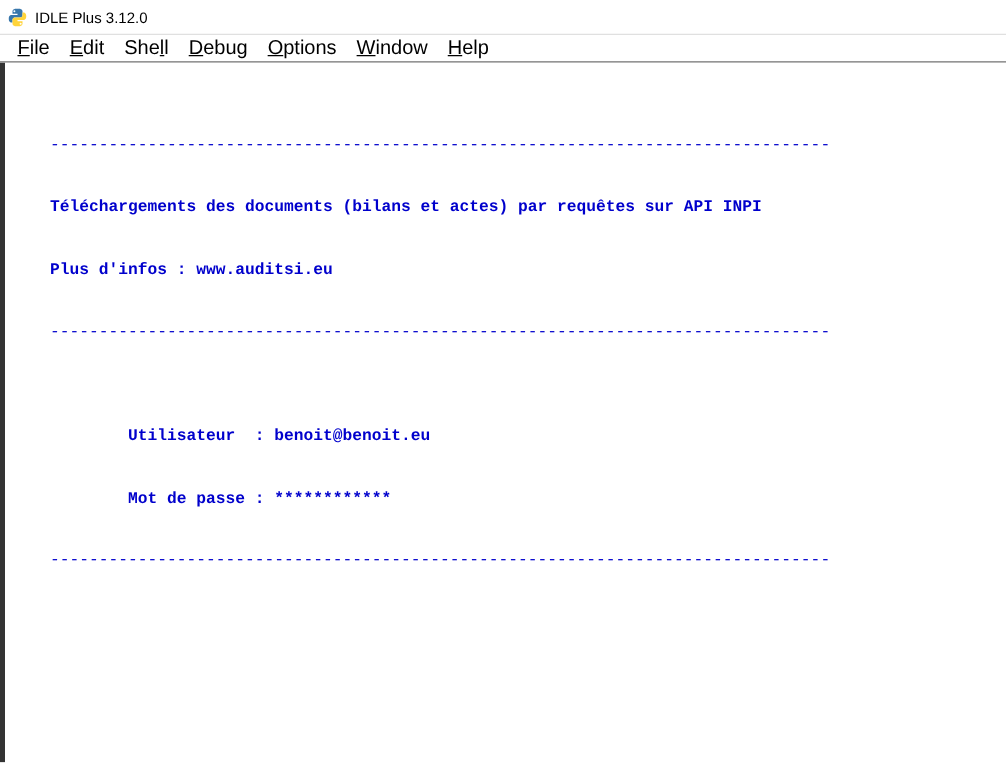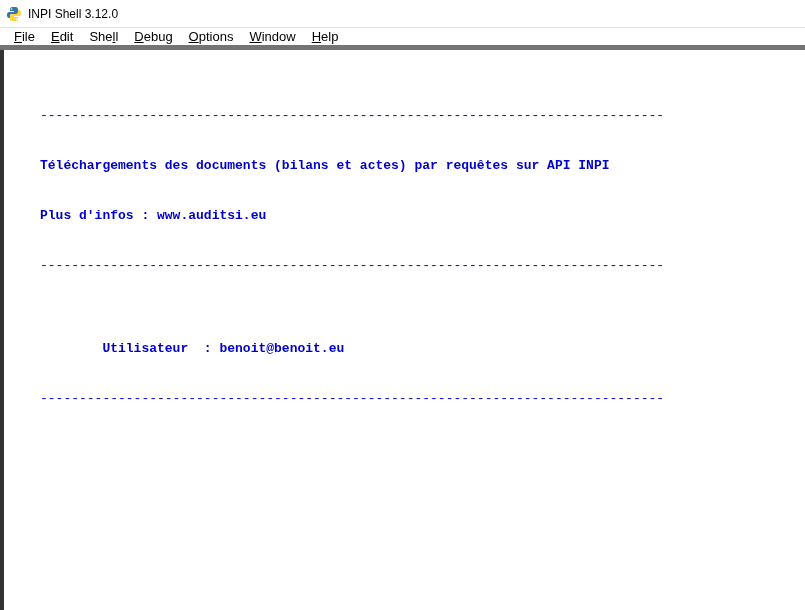--- a/index.html
+++ b/index.html
@@ -30,22 +30,22 @@
   .titlebar-text {
     font-size: 12px;
     color: #000;
   }
   .menubar {
     display: flex;
     align-items: center;
     height: 22px;
     padding: 0 6px;
     background: #ffffff;
-    border-bottom: 5px solid #737373;
-    font-size: 13px;
+    border-bottom: 1px solid #737373;
+    font-size: 16px;
   }
   .menu-item {
     padding: 2px 8px;
     cursor: default;
     color: #000;
   }
   .menu-item .accel {
     text-decoration: underline;
   }
   .content {
@@ -73,41 +73,42 @@
 
 <div class="titlebar">
   <span class="titlebar-icon">
     <svg width="16" height="16" viewBox="0 0 16 16">
       <path d="M7 1 C4 1 4 3 4 3 L4 5 L8 5 L8 6 L3 6 C3 6 1 6 1 9 C1 12 3 12 3 12 L4 12 L4 10 C4 10 4 8 6 8 L10 8 C10 8 12 8 12 6 L12 3 C12 3 12 1 9 1 Z" fill="#3776ab"></path>
       <circle cx="5.5" cy="3" r="0.8" fill="#fff"></circle>
       <path d="M9 15 C12 15 12 13 12 13 L12 11 L8 11 L8 10 L13 10 C13 10 15 10 15 7 C15 4 13 4 13 4 L12 4 L12 6 C12 6 12 8 10 8 L6 8 C6 8 4 8 4 10 L4 13 C4 13 4 15 7 15 Z" fill="#ffd43b"></path>
       <circle cx="10.5" cy="13" r="0.8" fill="#fff"></circle>
     </svg>
   </span>
-  <span class="titlebar-text">INPI Shell 3.12.0</span>
+  <span class="titlebar-text">IDLE Plus 3.12.0</span>
 </div>
 
 <div class="menubar">
   <div class="menu-item"><span class="accel">F</span>ile</div>
   <div class="menu-item"><span class="accel">E</span>dit</div>
   <div class="menu-item">She<span class="accel">l</span>l</div>
   <div class="menu-item"><span class="accel">D</span>ebug</div>
   <div class="menu-item"><span class="accel">O</span>ptions</div>
   <div class="menu-item"><span class="accel">W</span>indow</div>
   <div class="menu-item"><span class="accel">H</span>elp</div>
 </div>
 
 <div class="content">
   <div class="left-edge"></div>
   <div class="sep">--------------------------------------------------------------------------------</div>
   <div class="line">Téléchargements des documents (bilans et actes) par requêtes sur API INPI</div>
   <div class="line">Plus d'infos : www.auditsi.eu</div>
   <div class="sep">--------------------------------------------------------------------------------</div>
   <div class="line"></div>
   <div class="line">        Utilisateur  : benoit@benoit.eu</div>
+  <div class="line">        Mot de passe : ************</div>
   <div class="sep">--------------------------------------------------------------------------------</div>
   <div class="line"></div>
   
   
   
   <div class="line"></div>
   
   <div class="line"></div>
   
   <div class="line"></div>

